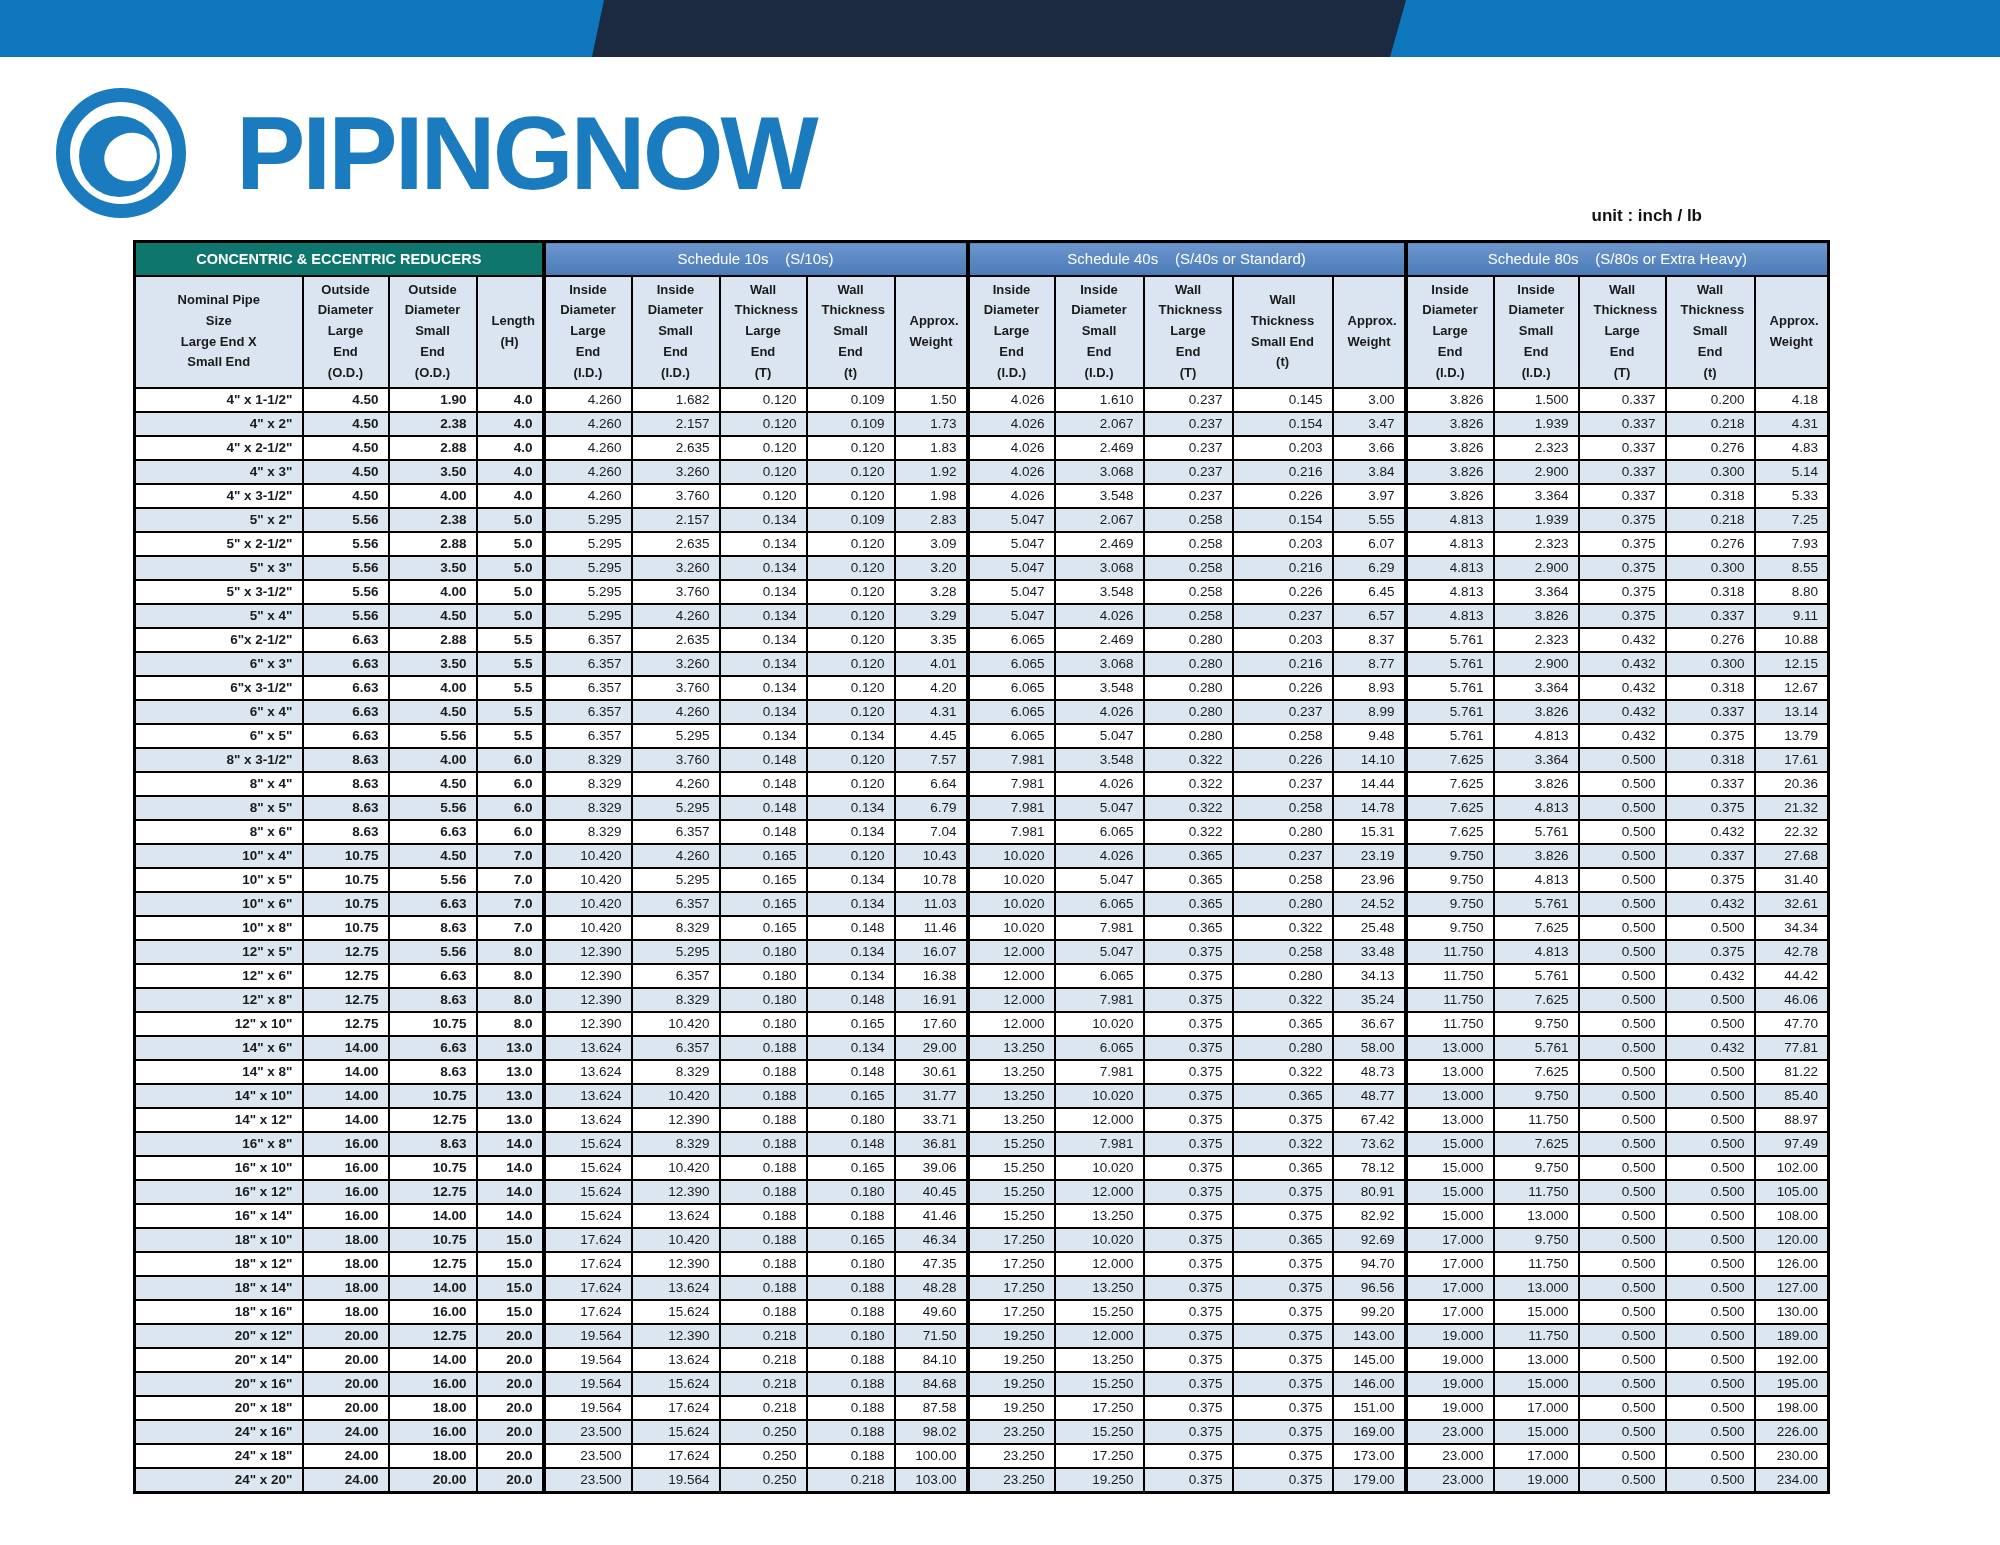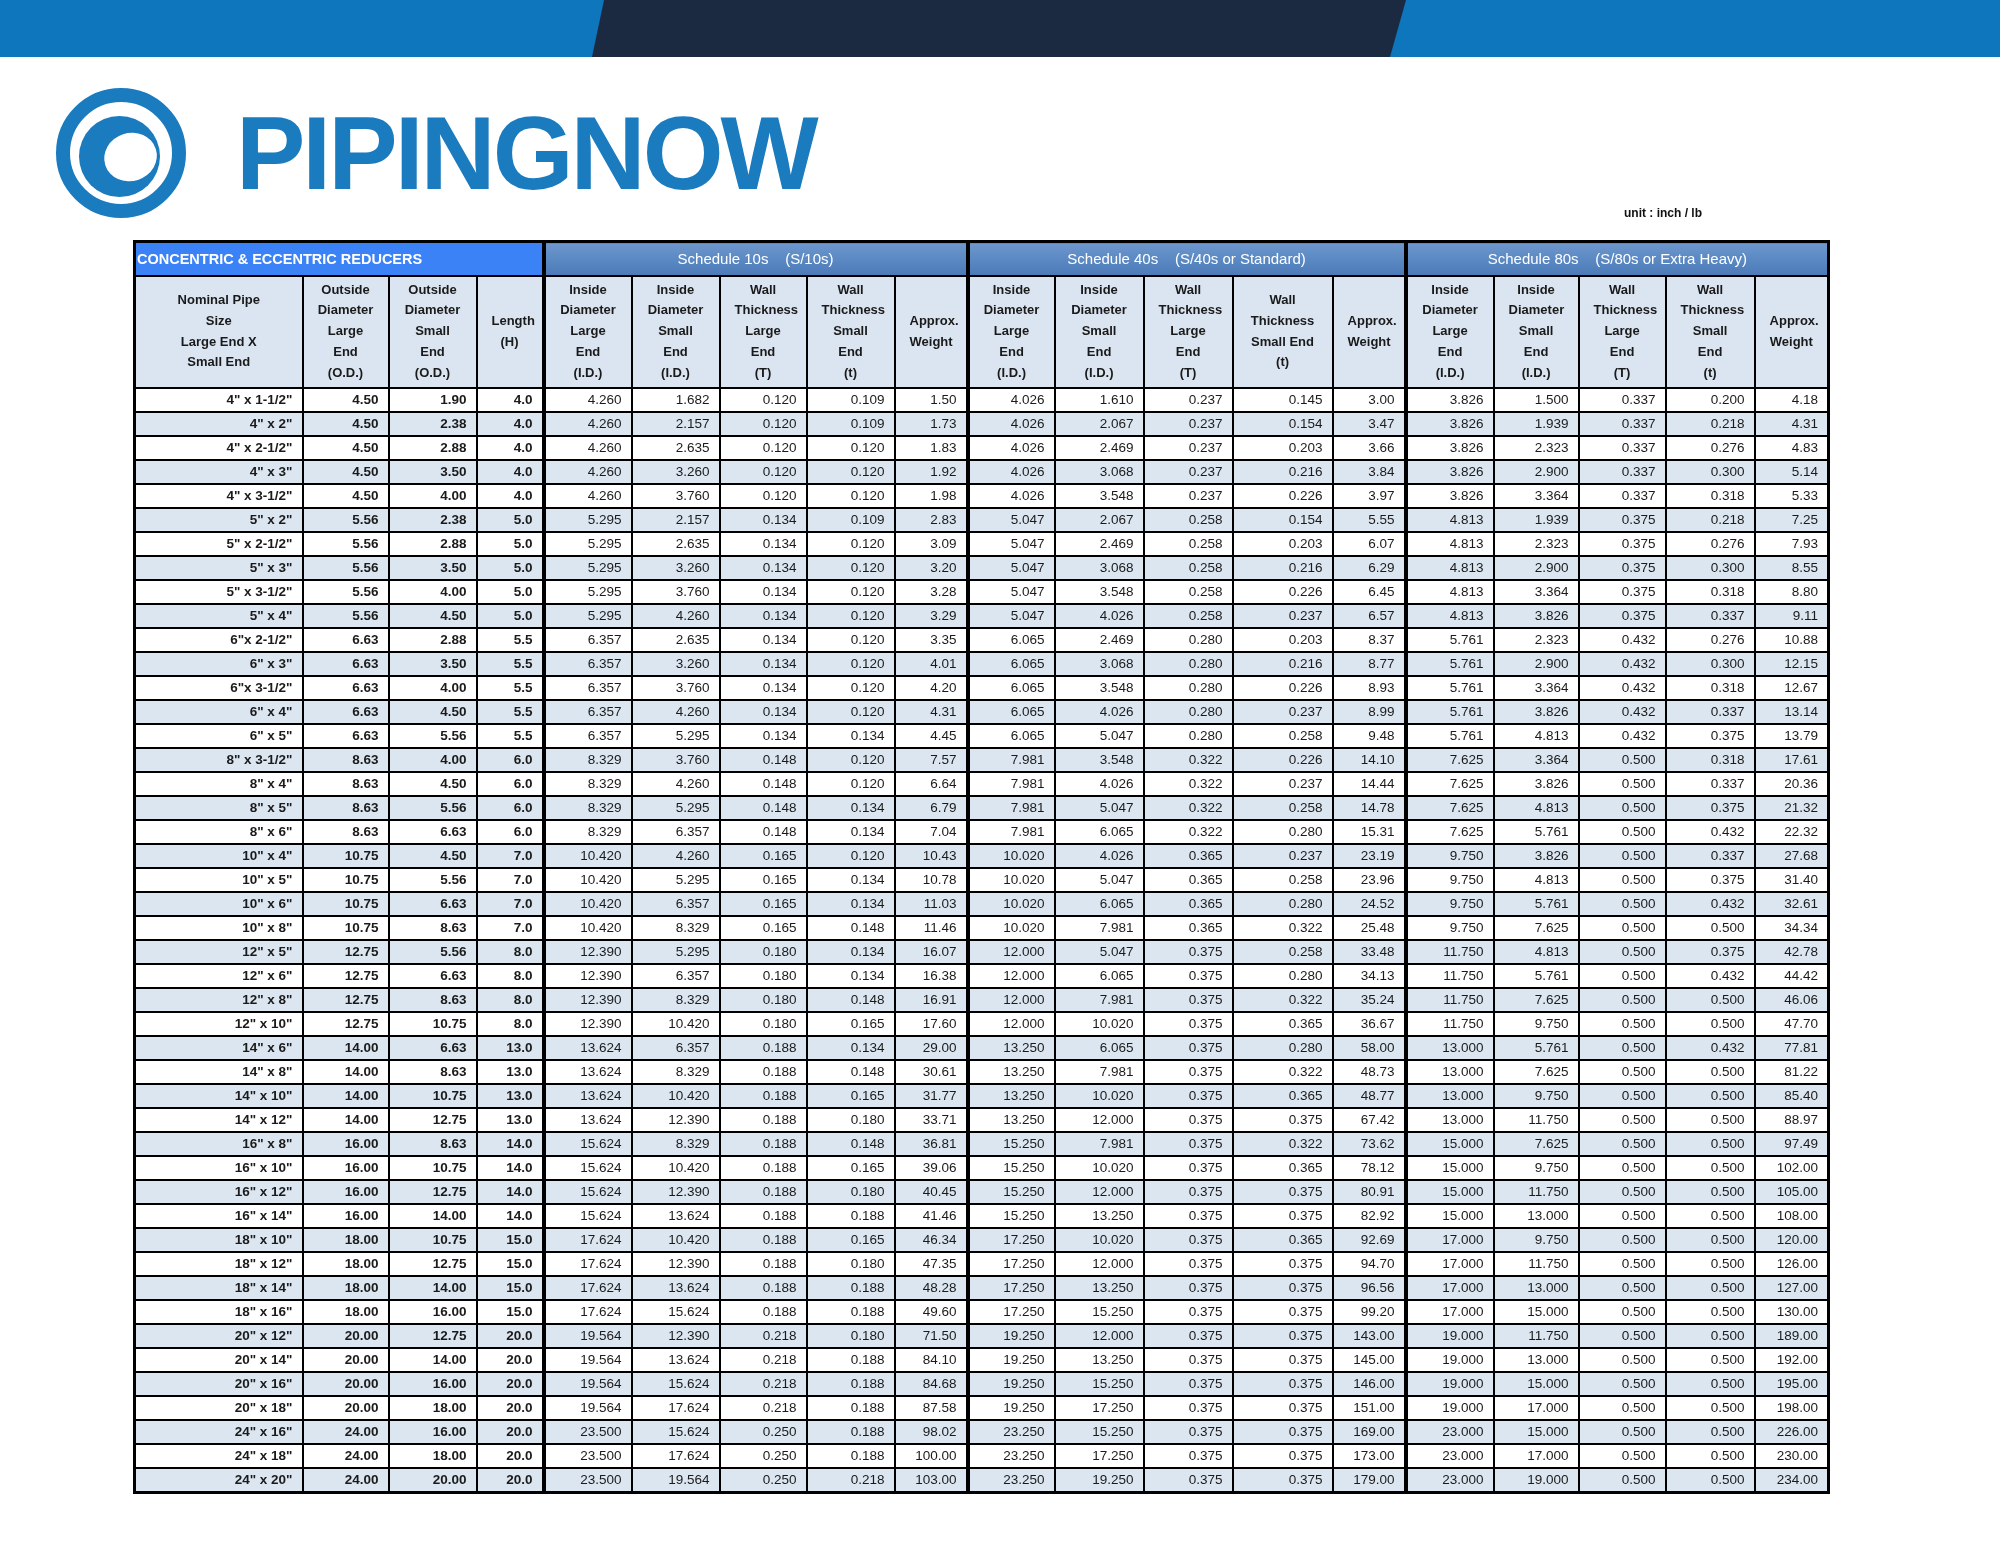--- a/index.html
+++ b/index.html
@@ -17,28 +17,28 @@
     box-sizing:border-box;background:#fff;position:relative;}
   .logo-inner{position:absolute;inset:5px;border-radius:50%;overflow:hidden;}
   .logo-inner .ball{position:absolute;left:4%;top:10%;width:88%;height:88%;
     border-radius:50%;background:#1a7bbf;}
   .logo-inner .gleam{position:absolute;left:32%;top:28%;width:58%;height:52%;
     border-radius:50%;background:#ffffff;transform:rotate(-18deg);}
   .logo-text{font-size:104px;font-weight:bold;color:#1a7bbf;letter-spacing:-3px;
     margin-left:14px;line-height:120px;}
   
   .unit{position:absolute;left:1440px;top:206px;width:262px;text-align:right;
-    font-weight:bold;font-size:12px;color:#111;}
+    font-weight:bold;font-size:17px;color:#111;}
   
   .spec-wrap{position:absolute;left:133px;top:240px;}
   table.spec{border-collapse:collapse;table-layout:fixed;width:1694px;}
   .spec th,.spec td{border:2px solid #000;box-sizing:border-box;overflow:hidden;}
   .spec{border:3px solid #000;}
-  .title-cell{background:#3b82f6;color:#fff;font-size:14.5px;font-weight:bold;
-    text-align:left;height:34px;}
+  .title-cell{background:#0f766e;color:#fff;font-size:14.5px;font-weight:bold;
+    text-align:center;height:34px;}
   .sched{background:linear-gradient(180deg,#6d97cd 0%,#4a7ab8 100%);color:#fff;
     font-size:15px;font-weight:normal;text-align:center;white-space:pre;height:34px;}
   .colh{background:#dbe5f1;font-weight:bold;font-size:13px;text-align:center;
     white-space:pre-line;line-height:1.6;height:112px;vertical-align:middle;padding:0 14px;}
   .spec tbody td{height:22px;font-size:13.5px;text-align:right;padding:0 9px 0 0;
     background:#ffffff;line-height:22px;}
   .spec tbody tr.alt td{background:#dce6f1;}
   .spec tbody td:nth-child(-n+4){font-weight:bold;}
   .grp{border-left-width:4px !important;}
 </style>

